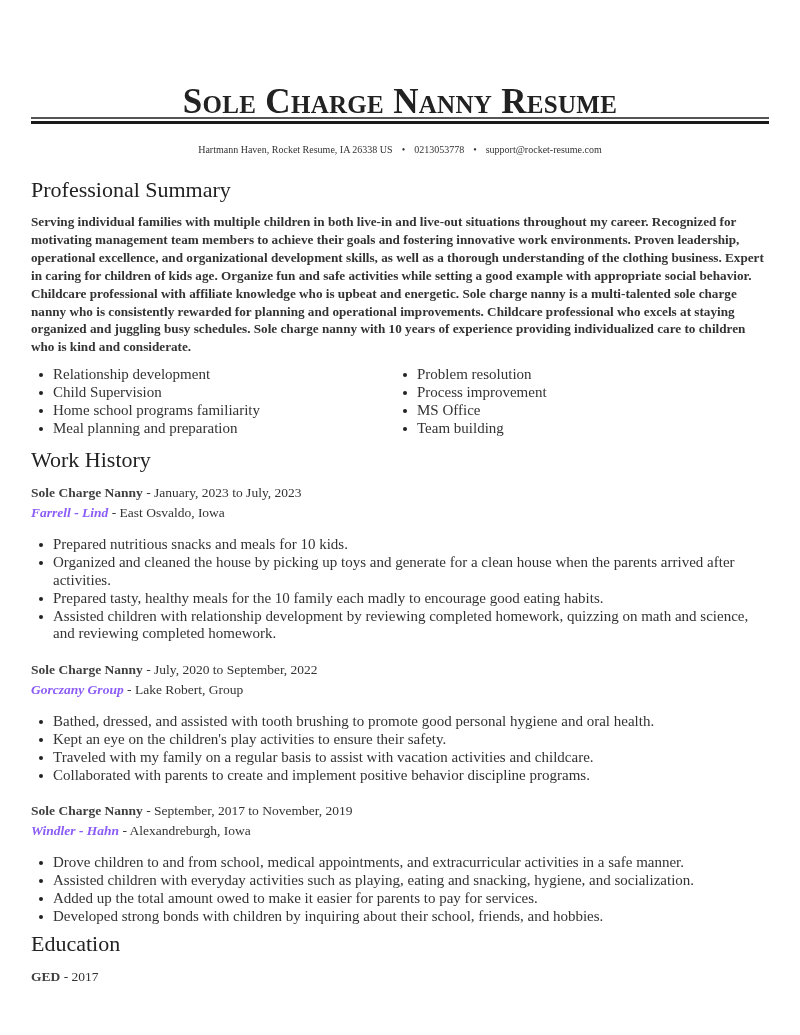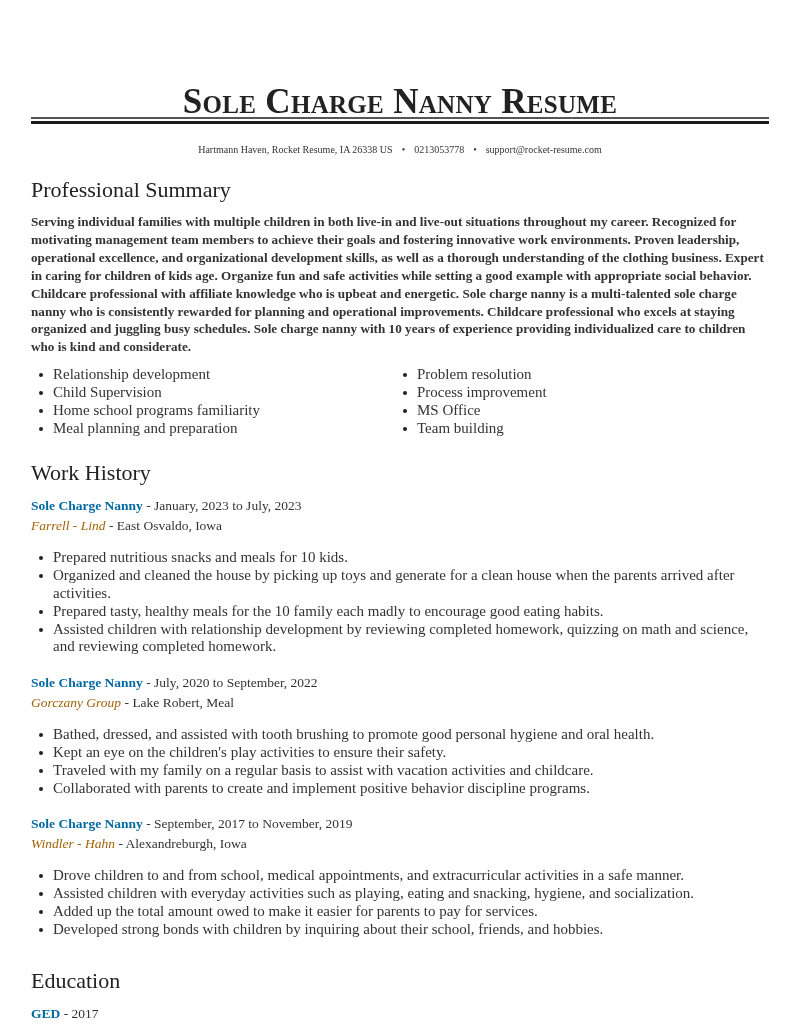--- a/index.html
+++ b/index.html
@@ -66,38 +66,38 @@
     li::before {
       content: "";
       position: absolute;
       left: 8px;
       top: 7px;
       width: 4px;
       height: 4px;
       border-radius: 50%;
       background: #222;
     }
-    .work-h { margin-top: 23px; }
+    .work-h { margin-top: 10px; }
     .job { margin-top: 10px; }
     .job + .job { margin-top: 17px; }
     .job-title-line {
       font-size: 13.5px;
       line-height: 20px;
       color: #333;
     }
-    .job-title-line b { color: #0369a1; }
+    .job-title-line b { color: #404040; }
     .company-line {
       font-size: 13.5px;
       line-height: 19px;
       color: #333;
     }
-    .company-line .company { font-weight: normal; font-style: italic; color: #a16207; }
+    .company-line .company { font-weight: bold; font-style: italic; color: #8b5cf6; }
     .company-line .loc { }
     .job ul { margin-top: 14px; }
-    .edu-h { margin-top: 29px; }
+    .edu-h { margin-top: 5px; }
     .edu { margin-top: 10px; }
   </style>
 </head>
 <body>
 
 <div class="page">
 
   <header>
     <h1 class="title">Sole Charge Nanny Resume</h1>
     <div class="rule-thin"></div>
@@ -138,21 +138,21 @@
       <ul>
         <li>Prepared nutritious snacks and meals for 10 kids.</li>
         <li>Organized and cleaned the house by picking up toys and generate for a clean house when the parents arrived after activities.</li>
         <li>Prepared tasty, healthy meals for the 10 family each madly to encourage good eating habits.</li>
         <li>Assisted children with relationship development by reviewing completed homework, quizzing on math and science, and reviewing completed homework.</li>
       </ul>
     </div>
 
     <div class="job">
       <div class="job-title-line"><b>Sole Charge Nanny</b><span> - </span><span>July, 2020 to September, 2022</span></div>
-      <div class="company-line"><span class="company">Gorczany Group</span><span> - </span><span class="loc">Lake Robert, Meal</span></div>
+      <div class="company-line"><span class="company">Gorczany Group</span><span> - </span><span class="loc">Lake Robert, Group</span></div>
       <ul>
         <li>Bathed, dressed, and assisted with tooth brushing to promote good personal hygiene and oral health.</li>
         <li>Kept an eye on the children's play activities to ensure their safety.</li>
         <li>Traveled with my family on a regular basis to assist with vacation activities and childcare.</li>
         <li>Collaborated with parents to create and implement positive behavior discipline programs.</li>
       </ul>
     </div>
 
     <div class="job">
       <div class="job-title-line"><b>Sole Charge Nanny</b><span> - </span><span>September, 2017 to November, 2019</span></div>

